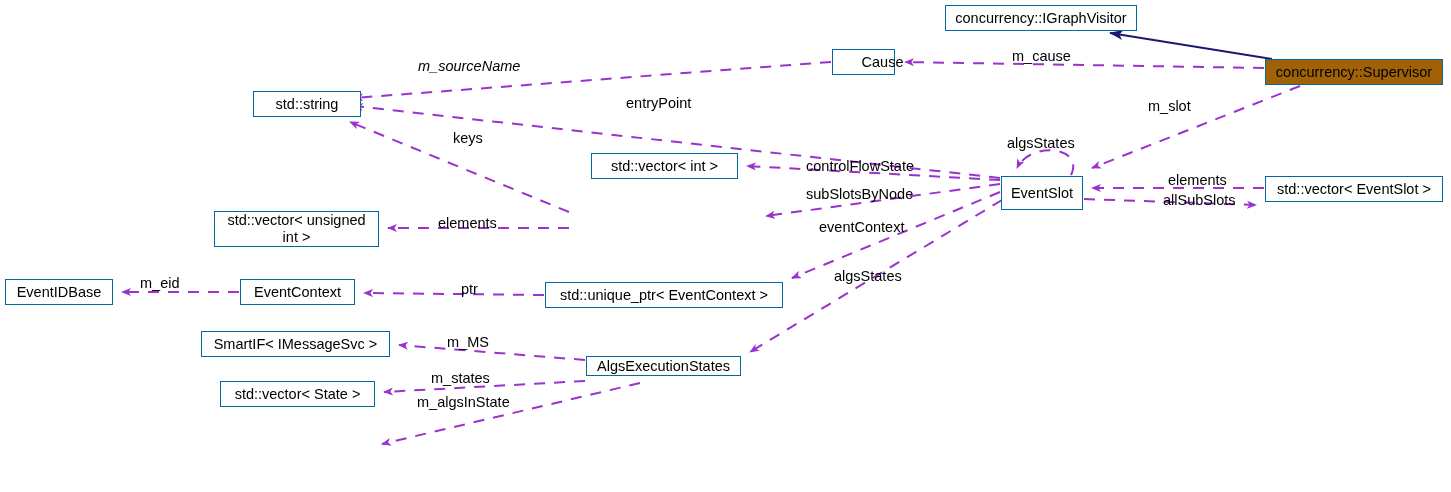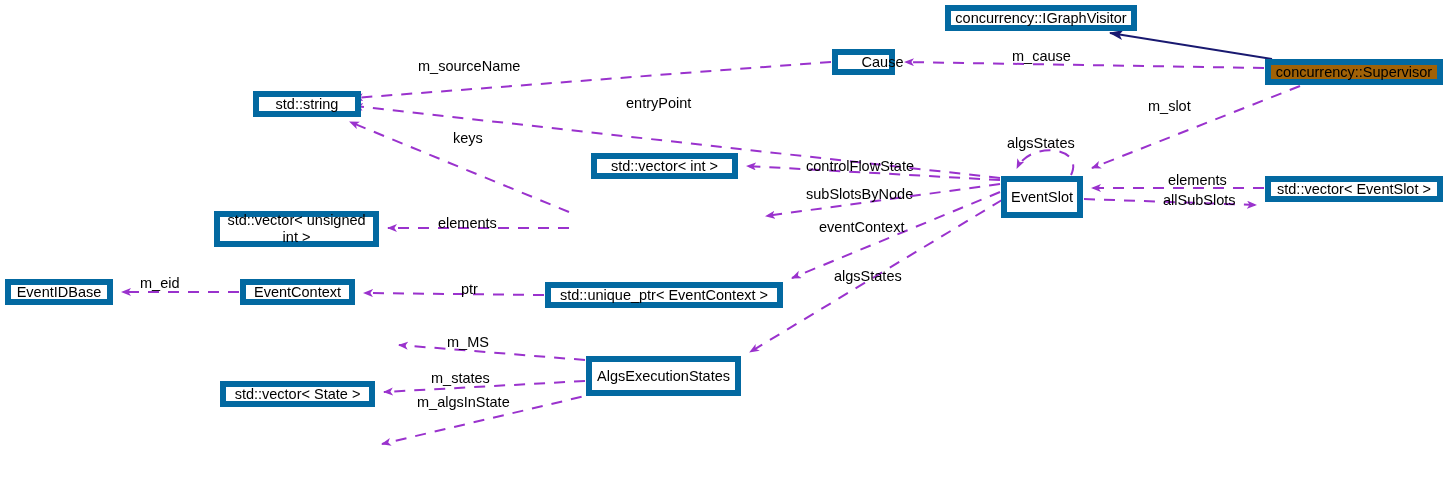--- a/index.html
+++ b/index.html
@@ -21,21 +21,21 @@
   #edges {
     position: absolute;
     left: 0;
     top: 0;
     width: 1451px;
     height: 492px;
   }
   .node {
     position: absolute;
     box-sizing: border-box;
-    border: 6px solid #0369a1;
+    border: 1px solid #0369a1;
     background: #ffffff;
     color: #000000;
     font-size: 14.5px;
     line-height: 17px;
     display: flex;
     align-items: center;
     justify-content: center;
     text-align: center;
     white-space: pre;
     padding: 0 6px;
@@ -153,41 +153,42 @@
   <div class="node" style="left:945px; top:5px; width:192px; height:26px;">concurrency::IGraphVisitor</div>
 
   <div class="node filled" style="left:1265px; top:59px; width:178px; height:26px;">concurrency::Supervisor</div>
 
   <div class="node" style="left:832px; top:49px; width:63px; height:26px;padding-left:44px;">Cause</div>
 
   <div class="node" style="left:253px; top:91px; width:108px; height:26px;">std::string</div>
 
   <div class="node" style="left:591px; top:153px; width:147px; height:26px;">std::vector&lt; int &gt;</div>
 
-  <div class="node" style="left:1001px; top:176px; width:82px; height:42px;">EventSlot</div>
+  <div class="node" style="left:1001px; top:176px; width:82px; height:34px;">EventSlot</div>
 
   <div class="node" style="left:1265px; top:176px; width:178px; height:26px;">std::vector&lt; EventSlot &gt;</div>
 
   <div class="node" style="left:214px; top:211px; width:165px; height:36px;">std::vector&lt; unsigned
 int &gt;</div>
 
 
   <div class="node" style="left:5px; top:279px; width:108px; height:26px;">EventIDBase</div>
 
   <div class="node" style="left:240px; top:279px; width:115px; height:26px;">EventContext</div>
 
   <div class="node" style="left:545px; top:282px; width:238px; height:26px;">std::unique_ptr&lt; EventContext &gt;</div>
 
-
-  <div class="node" style="left:586px; top:356px; width:155px; height:40px;">AlgsExecutionStates</div>
+  <div class="node" style="left:201px; top:331px; width:189px; height:26px;">SmartIF&lt; IMessageSvc &gt;</div>
+
+  <div class="node" style="left:586px; top:356px; width:155px; height:20px;">AlgsExecutionStates</div>
 
   <div class="node" style="left:220px; top:381px; width:155px; height:26px;">std::vector&lt; State &gt;</div>
 
 
-  <div class="edge-label" style="left:418px; top:58px;">m_sourceName</div>
+  <div class="edge-label" style="left:418px; top:58px;font-style:italic;">m_sourceName</div>
   <div class="edge-label" style="left:1012px; top:48px;">m_cause</div>
   <div class="edge-label" style="left:626px; top:95px;">entryPoint</div>
   <div class="edge-label" style="left:1148px; top:98px;">m_slot</div>
   <div class="edge-label" style="left:453px; top:130px;">keys</div>
   <div class="edge-label" style="left:806px; top:158px;">controlFlowState</div>
   <div class="edge-label" style="left:1168px; top:172px;">elements</div>
   <div class="edge-label" style="left:806px; top:186px;">subSlotsByNode</div>
   <div class="edge-label" style="left:1163px; top:192px;">allSubSlots</div>
   <div class="edge-label" style="left:1007px; top:135px;">algsStates</div>
   <div class="edge-label" style="left:438px; top:215px;">elements</div>

